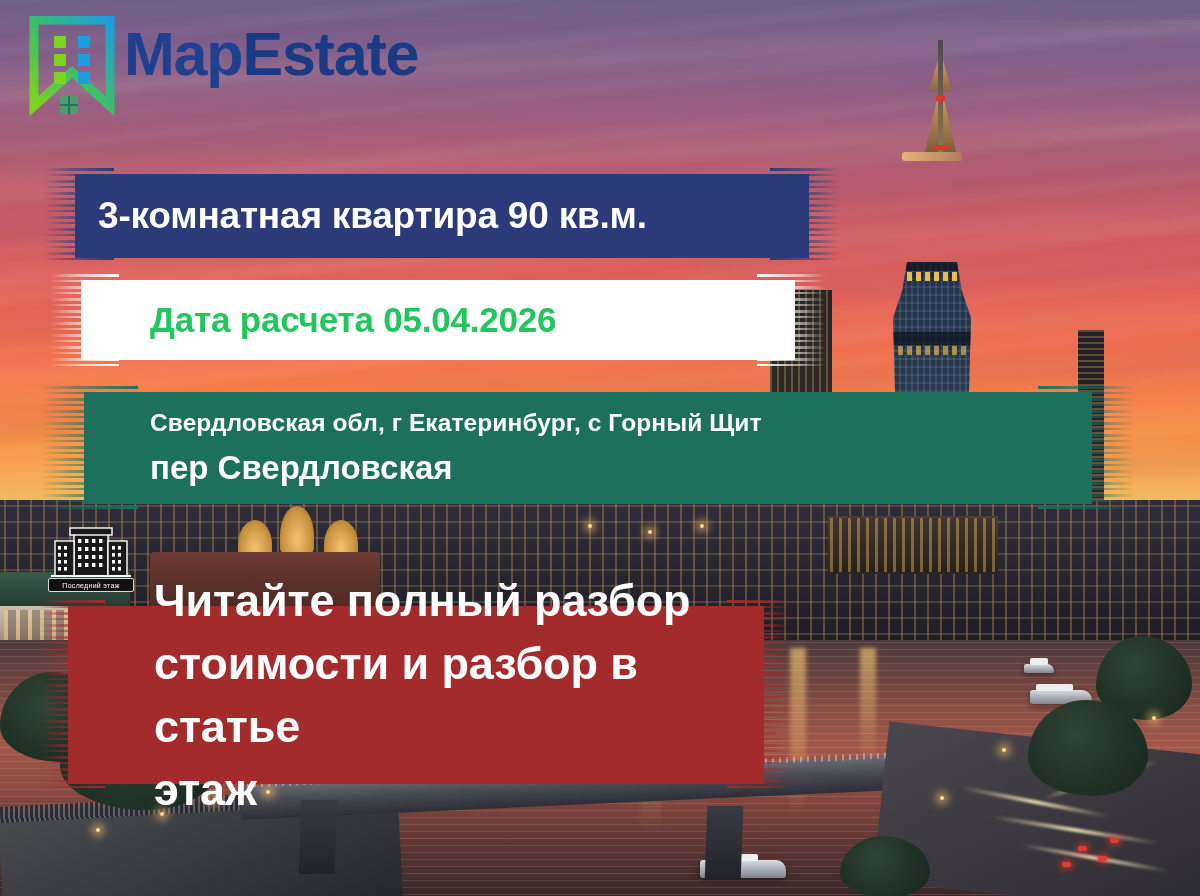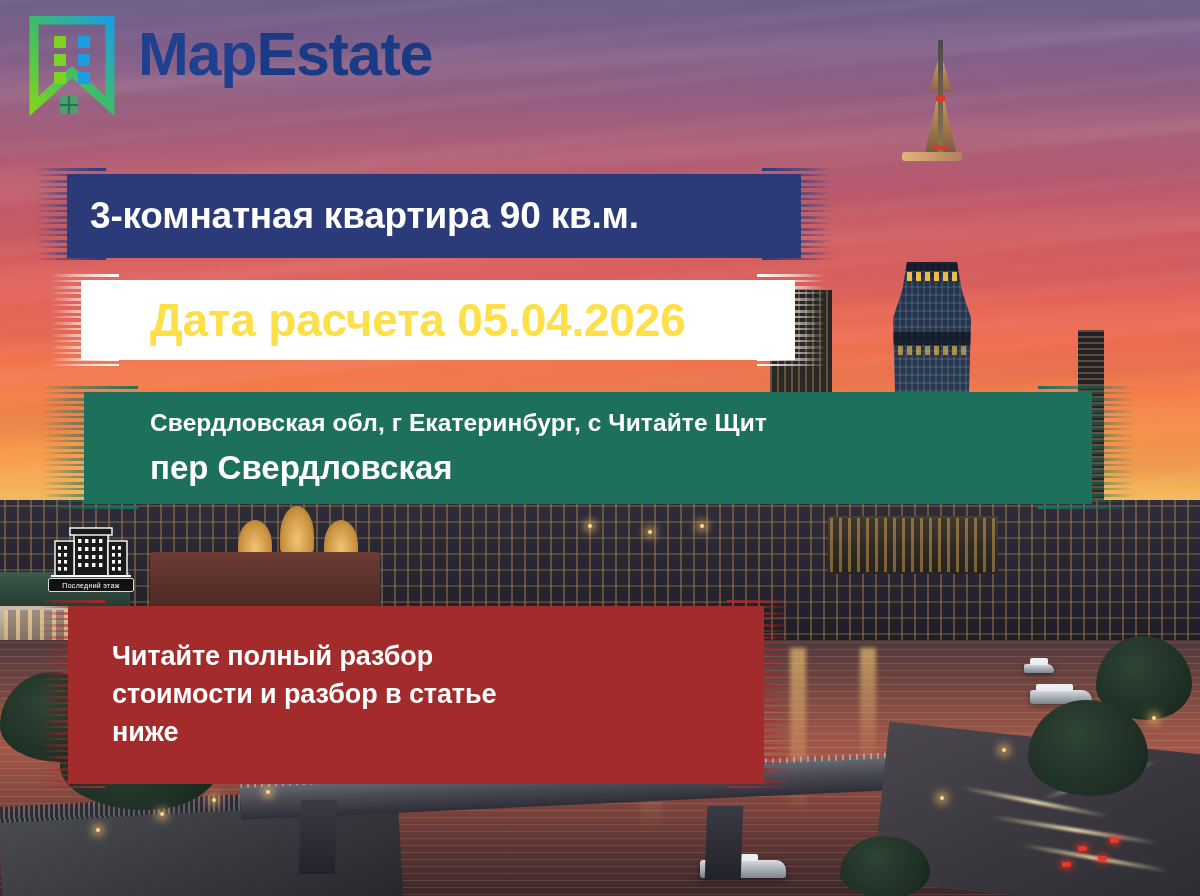--- a/index.html
+++ b/index.html
@@ -283,21 +283,21 @@
     position:absolute; left:2px; bottom:0; width:86px; height:14px;
     background:#111; border:1px solid #d8d8d8; border-radius:2px;
     color:#fff; font-size:7px; letter-spacing:.3px;
     display:flex; align-items:center; justify-content:center;
     font-family:"Liberation Sans", sans-serif;
   }
 
   
   .logo{
     position:absolute; left:28px; top:16px; z-index:6;
-    display:flex; align-items:flex-start; gap:14px;
+    display:flex; align-items:flex-start; gap:0;
   }
   .logo-mark{ width:96px; height:100px; flex:0 0 auto; }
   .logo-text{ padding-top:8px; }
   .logo-word{
     font-size:61px; font-weight:700; letter-spacing:-1.2px; line-height:1;
     color:#1f3f8f; white-space:nowrap;
     font-family:"Liberation Sans","DejaVu Sans",sans-serif;
   }
   .logo-word .accent{ color:#1b3a86; }
   .logo-tag{
@@ -329,45 +329,45 @@
     mask-image:linear-gradient(90deg, transparent 0%, rgba(0,0,0,.5) 35%, #000 100%);
   }
   .banner .frayR{
     right:-1%;
     -webkit-mask-image:linear-gradient(270deg, transparent 0%, rgba(0,0,0,.5) 35%, #000 100%);
     mask-image:linear-gradient(270deg, transparent 0%, rgba(0,0,0,.5) 35%, #000 100%);
   }
   .banner .inner{ position:relative; z-index:2; }
 
   
-  #b-title{ left:44px; top:168px; width:780px; height:96px; --c:#2b3a78; }
+  #b-title{ left:52px; top:168px; width:780px; height:96px; --c:#2b3a78; }
   #b-title .inner{ padding-left:46px; }
   #b-title .t{
     color:#ffffff; font-size:37px; font-weight:700; letter-spacing:-.2px; white-space:nowrap;
   }
 
   #b-date{ left:58px; top:274px; width:760px; height:92px; --c:#ffffff; }
   #b-date .inner{ padding-left:92px; }
   #b-date .t{
-    color:#fde047; font-size:46px; font-weight:700; letter-spacing:-.2px; white-space:nowrap;
+    color:#22c55e; font-size:35px; font-weight:700; letter-spacing:-.2px; white-space:nowrap;
   }
 
   #b-addr{ left:52px; top:386px; width:1072px; height:124px; --c:#1d705c; }
   #b-addr .inner{ padding-left:98px; }
   #b-addr .t1{
     color:#ffffff; font-size:24.5px; font-weight:700; letter-spacing:.1px; white-space:nowrap;
   }
   #b-addr .t2{
     color:#ffffff; font-size:33px; font-weight:700; margin-top:12px; white-space:nowrap;
   }
 
   #b-cta{ left:46px; top:600px; width:740px; height:190px; --c:#a32b2b; }
   #b-cta .inner{ padding-left:66px; }
   #b-cta .t{
-    color:#ffffff; font-size:27px; font-weight:700; line-height:1.40; letter-spacing:-.1px;
+    color:#ffffff; font-size:45px; font-weight:700; line-height:1.40; letter-spacing:-.1px;margin-left:42px;
   }
 </style>
 </head>
 <body>
 
 <div class="poster">
 
   <div class="bg">
     <div class="sky"></div>
     <div class="clouds"></div>
@@ -504,21 +504,21 @@
     <div class="inner">
       <div class="t">Дата расчета 05.04.2026</div>
     </div>
   </div>
 
   <div class="banner" id="b-addr">
     <div class="solid"></div>
     <div class="frayL"></div>
     <div class="frayR"></div>
     <div class="inner">
-      <div class="t1">Свердловская обл, г Екатеринбург, с Читайте Щит</div>
+      <div class="t1">Свердловская обл, г Екатеринбург, с Горный Щит</div>
       <div class="t2">пер Свердловская</div>
     </div>
   </div>
 
   <div class="watermark">
     <svg viewBox="0 0 90 54" width="90" height="54" aria-hidden="true">
       <g stroke="#ffffff" stroke-width="1.4" fill="#1a1a1a">
         <rect x="28" y="8" width="34" height="44"></rect>
         <rect x="24" y="4" width="42" height="7"></rect>
         <rect x="9" y="17" width="19" height="35"></rect>
@@ -563,17 +563,17 @@
     <div class="wm-label">Последний этаж</div>
   </div>
 
   <div class="banner" id="b-cta">
     <div class="solid"></div>
     <div class="frayL"></div>
     <div class="frayR"></div>
     <div class="inner">
       <div class="t">Читайте полный разбор</div>
       <div class="t">стоимости и разбор в статье</div>
-      <div class="t">ниже</div>
+      <div class="t">этаж</div>
     </div>
   </div>
 
 </div>
 
 </body></html>

